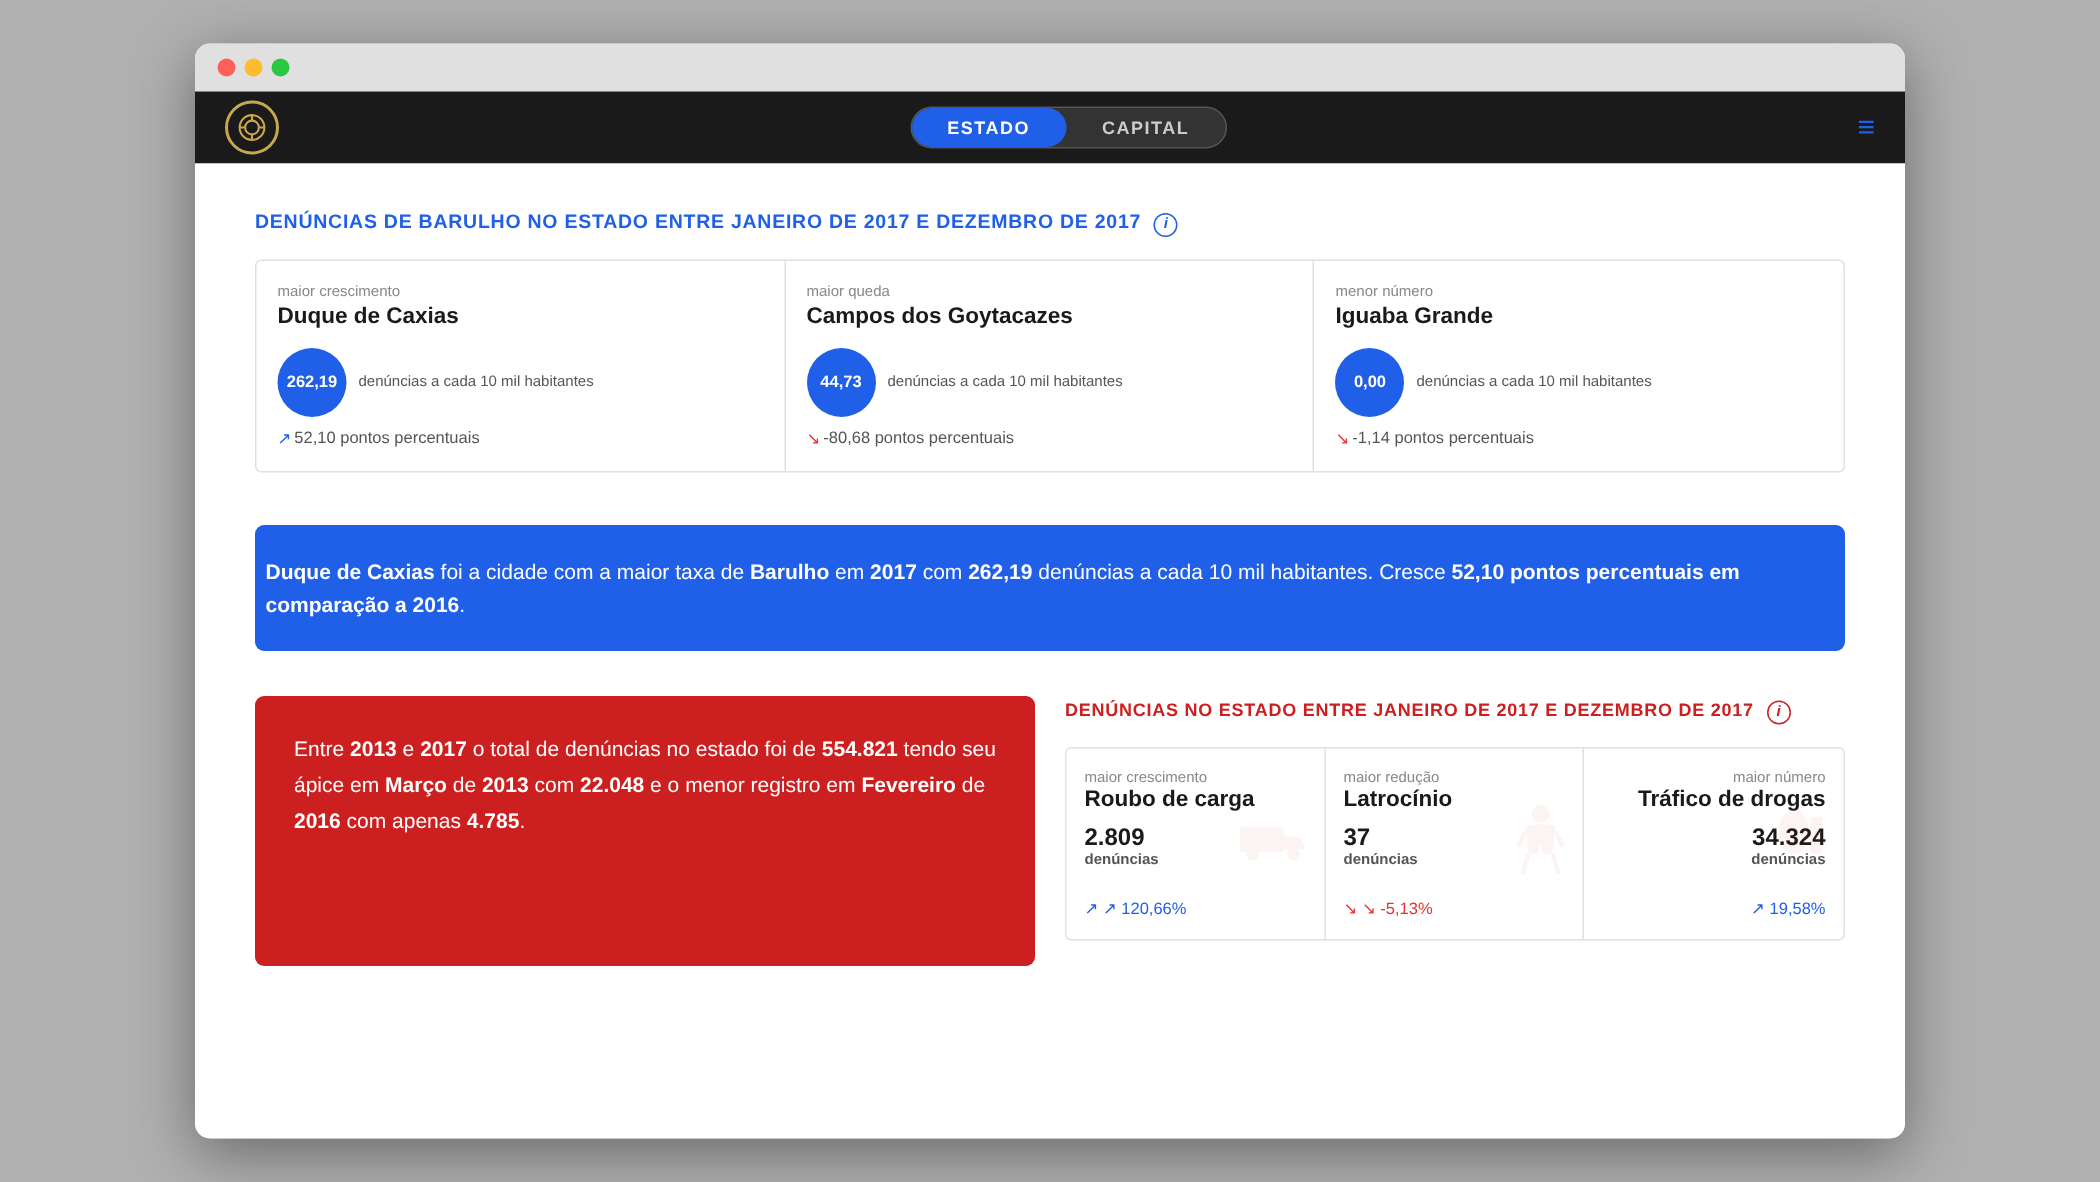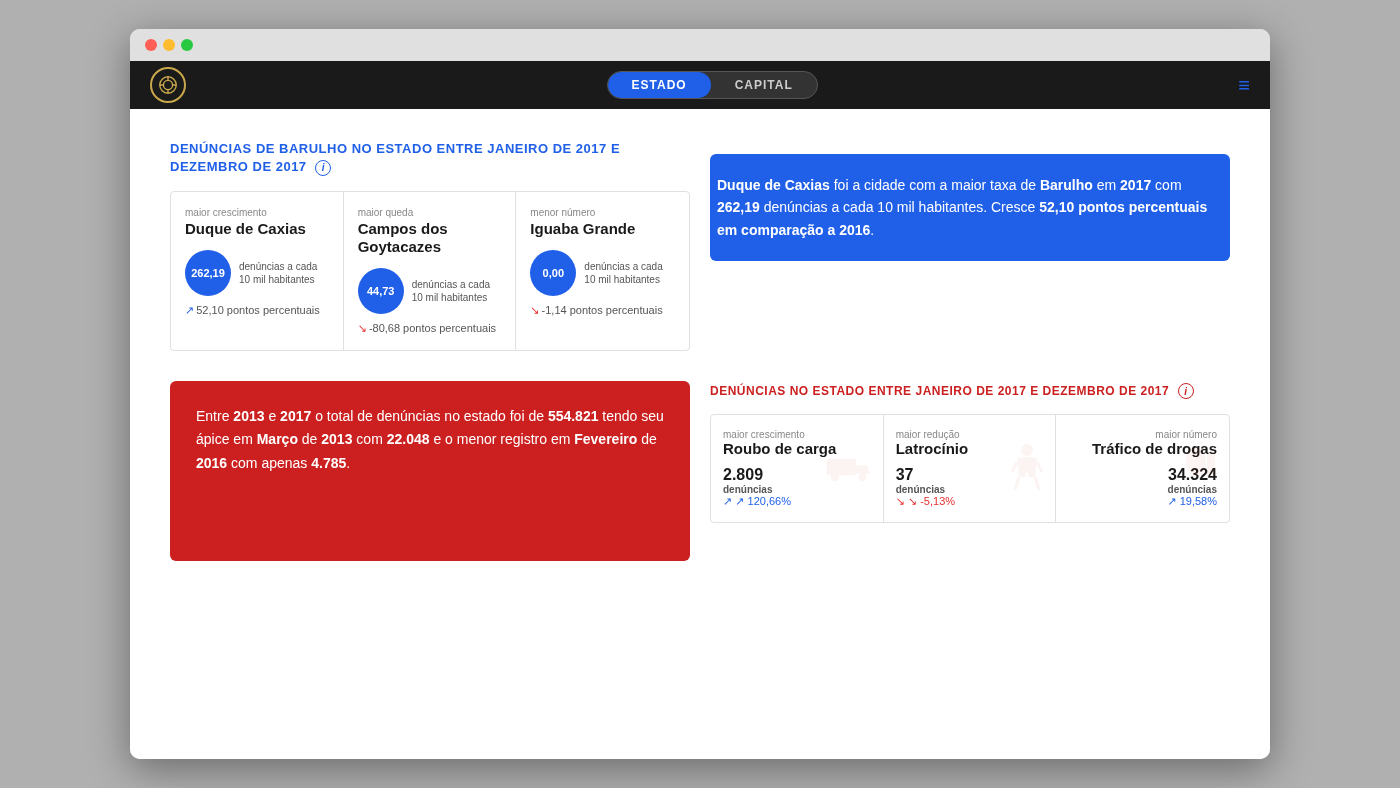--- a/index.html
+++ b/index.html
@@ -110,21 +110,21 @@
       color: #2060e8;
       margin-left: 4px;
       cursor: pointer;
       font-style: italic;
       font-weight: bold;
     }
 
     
     .top-section {
       display: grid;
-      grid-template-columns: 1fr 1fr;
+      grid-template-columns: 1fr;
       gap: 20px;
       margin-bottom: 30px;
     }
 
     
     .stats-cards {
       display: grid;
       grid-template-columns: 1fr 1fr 1fr;
       gap: 0;
       border: 1px solid #e0e0e0;
@@ -262,21 +262,21 @@
       right: 8px;
       top: 50%;
       transform: translateY(-50%);
       opacity: 0.2;
     }
 
     .crime-label { font-size: 10px; color: #888; }
     .crime-name { font-size: 15px; font-weight: bold; color: #1a1a1a; margin-bottom: 8px; line-height: 1.2; }
     .crime-count { font-size: 16px; font-weight: bold; color: #1a1a1a; }
     .crime-unit { font-size: 10px; color: #555; font-weight: bold; }
-    .crime-change { font-size: 11px; color: #555; margin-top: 0; }
+    .crime-change { font-size: 11px; color: #555; margin-top: 20px; }
   </style>
 </head>
 <body>
 
 <div class="browser-window">
 
   <div class="browser-chrome">
     <div class="traffic-light tl-red"></div>
     <div class="traffic-light tl-yellow"></div>
     <div class="traffic-light tl-green"></div>

